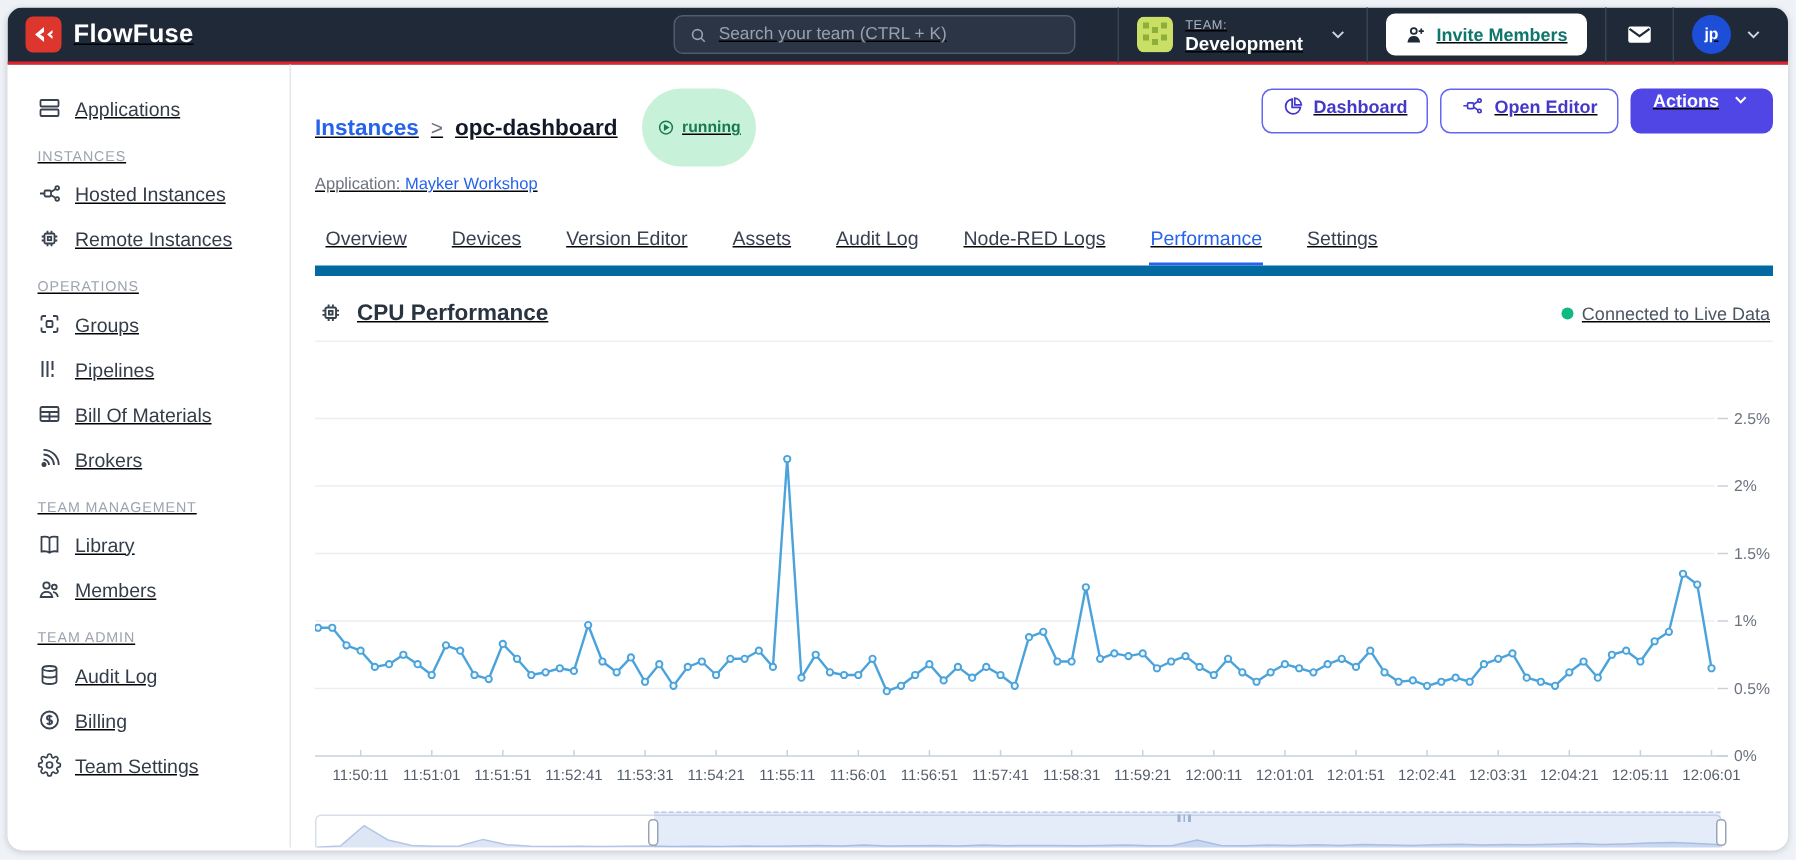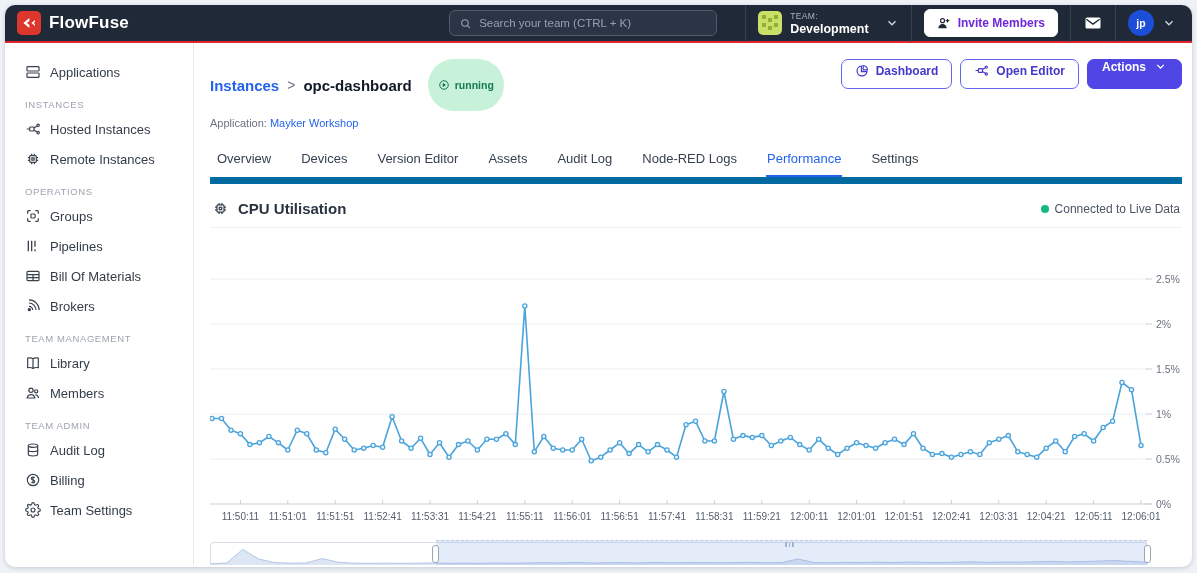--- a/index.html
+++ b/index.html
@@ -1,38 +1,38 @@
 <!DOCTYPE html>
 <html><head>
 <meta charset="utf-8">
 <style>
   * { margin:0; padding:0; box-sizing:border-box; }
   html,body { width:1197px; height:573px; background:#eef1f6; font-family:"Liberation Sans", sans-serif; }
   .window { position:absolute; left:5px; top:5px; width:1187px; height:562px; background:#fff;
-            border-radius:10px; overflow:hidden; box-shadow:0 1px 4px rgba(20,30,50,.18); }
+            border-radius:10px; overflow:hidden; box-shadow:0 1px 4px rgba(20,30,50,.18);text-decoration:underline; }
 
   
   .nav { height:38px; background:#1f2937; border-bottom:2px solid #e0242f;
          display:flex; align-items:center; padding:0 14px 0 12px; }
   .brand { display:flex; align-items:center; gap:8px; }
   .brand-mark { width:24px; height:24px; border-radius:5px; background:#dd362d; display:flex; align-items:center; justify-content:center; }
   .brand-name { color:#fff; font-size:17px; font-weight:700; letter-spacing:.2px; }
   .nav-spacer { flex:1; }
   .searchbox { display:flex; align-items:center; gap:7px; width:268px; height:26px; background:#2b3545;
                border:1px solid #505b6b; border-radius:6px; padding:0 9px; color:#9aa4b2; }
   .searchbox input { background:transparent; border:none; outline:none; color:#cdd4dd; font-size:11.5px; width:100%;
                      font-family:"Liberation Sans",sans-serif; }
   .searchbox input::placeholder { color:#97a1b0; }
   .nav-sec { display:flex; align-items:center; height:38px; padding:0 12px; border-left:1px solid #39434f; }
   .team-ico { width:24px; height:24px; border-radius:5px; overflow:hidden; }
   .team-txt { margin-left:8px; margin-right:16px; }
   .team-label { font-size:8.5px; color:#aab3bf; letter-spacing:.4px; }
   .team-name { font-size:12.5px; color:#fff; font-weight:700; margin-top:1px; }
   .chev { color:#cdd4dd; display:flex; }
-  .invite-btn { display:flex; align-items:center; gap:7px; background:#fff; color:#6d28d9; font-weight:700;
+  .invite-btn { display:flex; align-items:center; gap:7px; background:#fff; color:#0f766e; font-weight:700;
                 font-size:12px; border:1px solid #fff; border-radius:6px; height:28px; padding:0 12px; cursor:pointer; }
   .mail { color:#fff; display:flex; }
   .avatar { width:26px; height:26px; border-radius:50%; background:#1d4ed8; color:#fff; font-size:10.5px; font-weight:700;
             display:flex; align-items:center; justify-content:center; margin-right:8px; }
 
   
   .content { display:flex; height:522px; }
   .sidebar { width:189px; border-right:1px solid #e5e8ec; padding:14px 0 0 0; flex-shrink:0; }
   .side-sec-h { font-size:9.5px; color:#9ca3af; letter-spacing:.6px; padding:12px 20px 4px 20px; }
   .side-item { display:flex; align-items:center; gap:9px; padding:7px 20px; font-size:13px; color:#333d49; cursor:pointer; }
@@ -356,21 +356,21 @@
 
       <div class="chart-head">
         <div class="chart-title">
           <span class="ic">
             <svg viewBox="0 0 24 24" fill="none" stroke="currentColor" stroke-width="1.8">
                 <rect x="7" y="7" width="10" height="10" rx="1.5"></rect>
                 <rect x="10.3" y="10.3" width="3.4" height="3.4"></rect>
                 <path d="M10 7V4.2M14 7V4.2M10 19.8V17M14 19.8V17M7 10H4.2M7 14H4.2M19.8 10H17M19.8 14H17"></path>
               </svg>
           </span>
-          <span>CPU Utilisation</span>
+          <span>CPU Performance</span>
         </div>
         <div class="live">
           <span class="live-dot"></span>
           <span>Connected to Live Data</span>
         </div>
       </div>
 
       <div class="plot-wrap">
         <svg id="cpu-chart" width="975" height="294">
             <line x1="0" y1="47" x2="933" y2="47" stroke="#eaeef3" stroke-width="1"></line>

